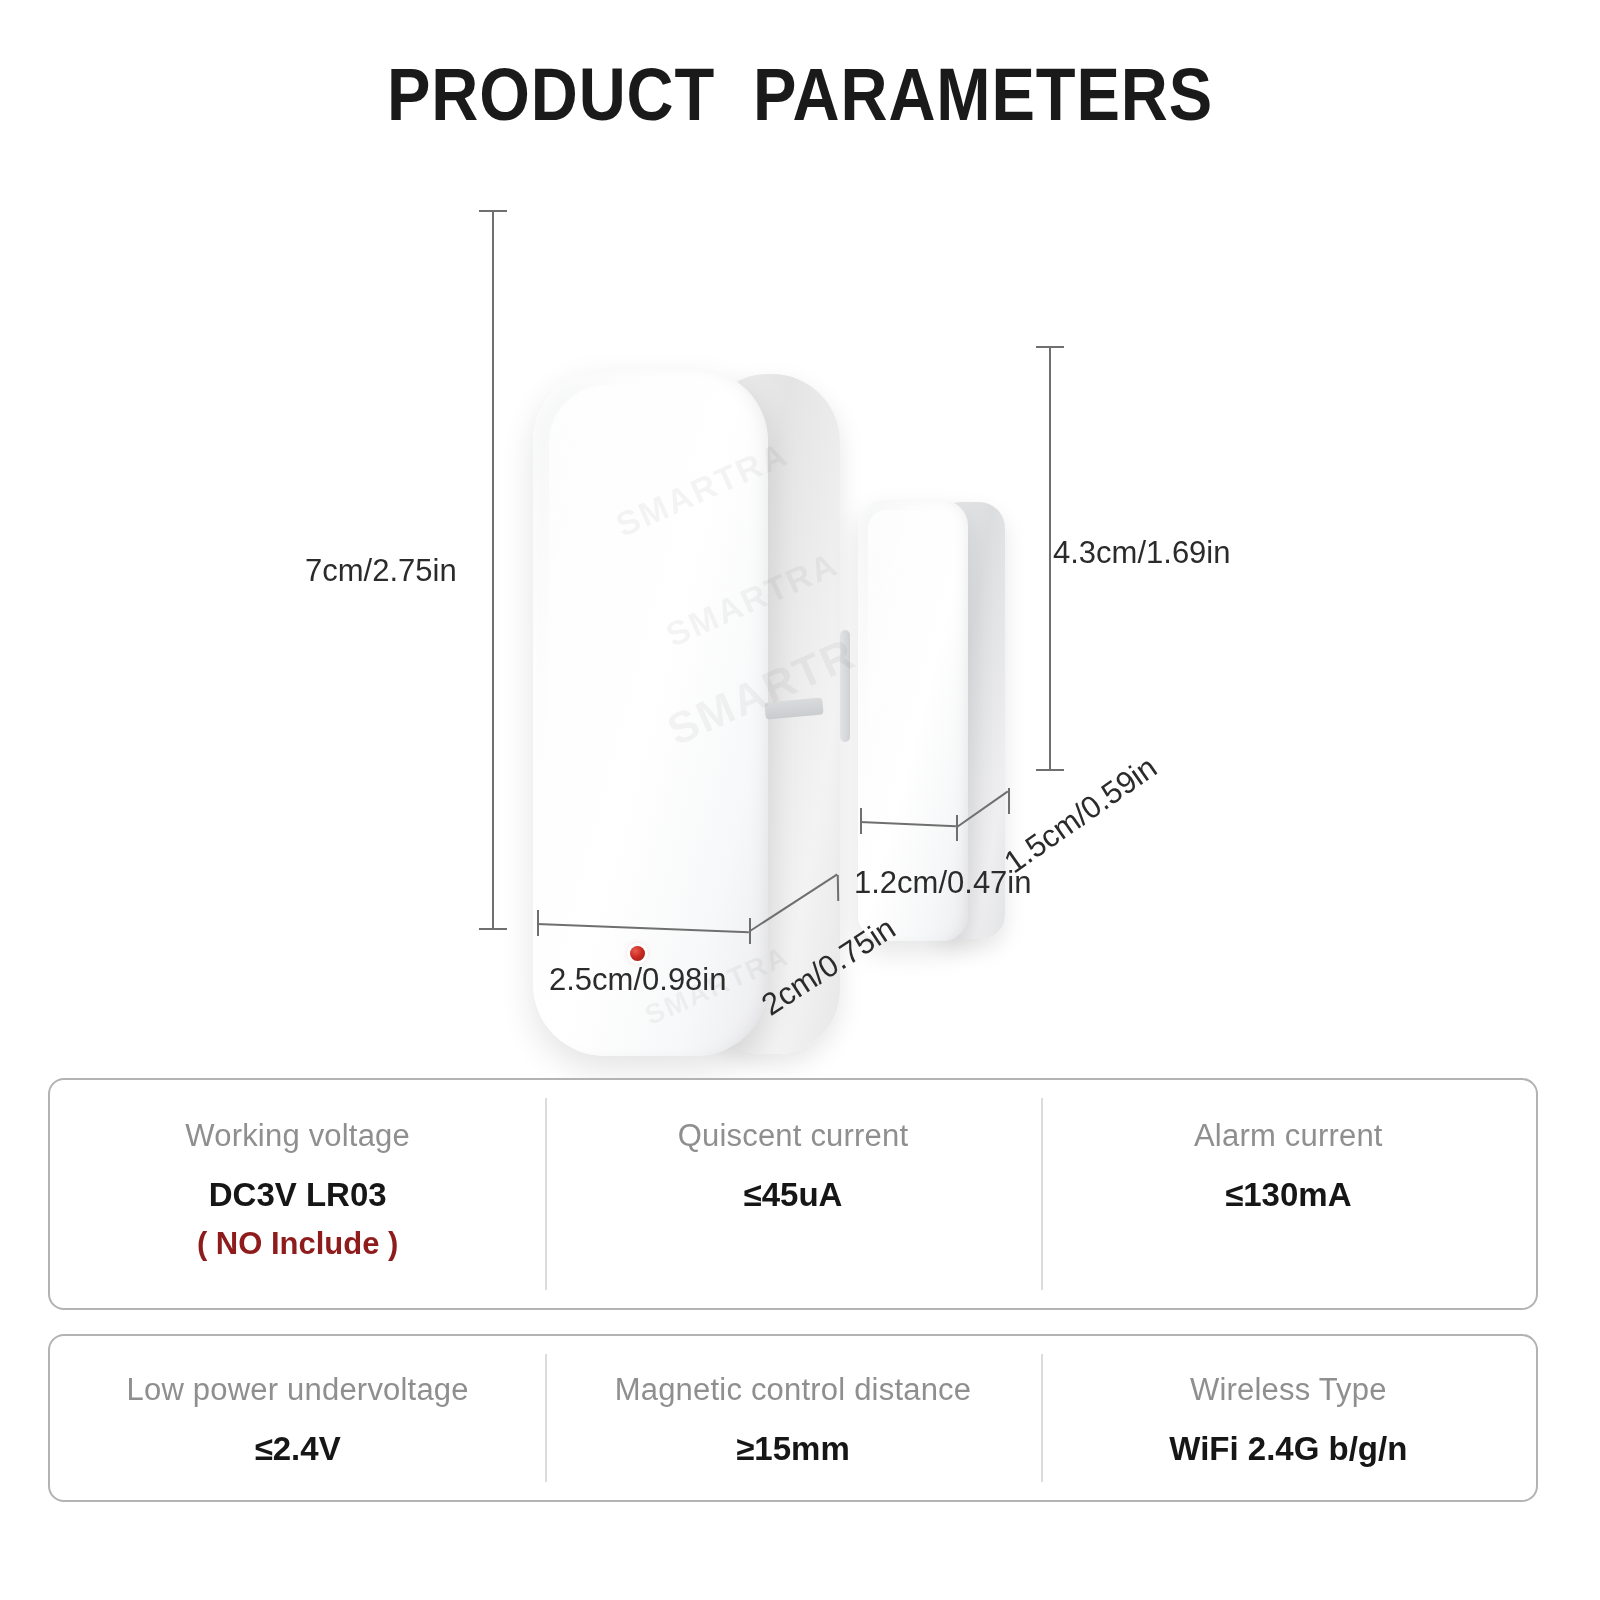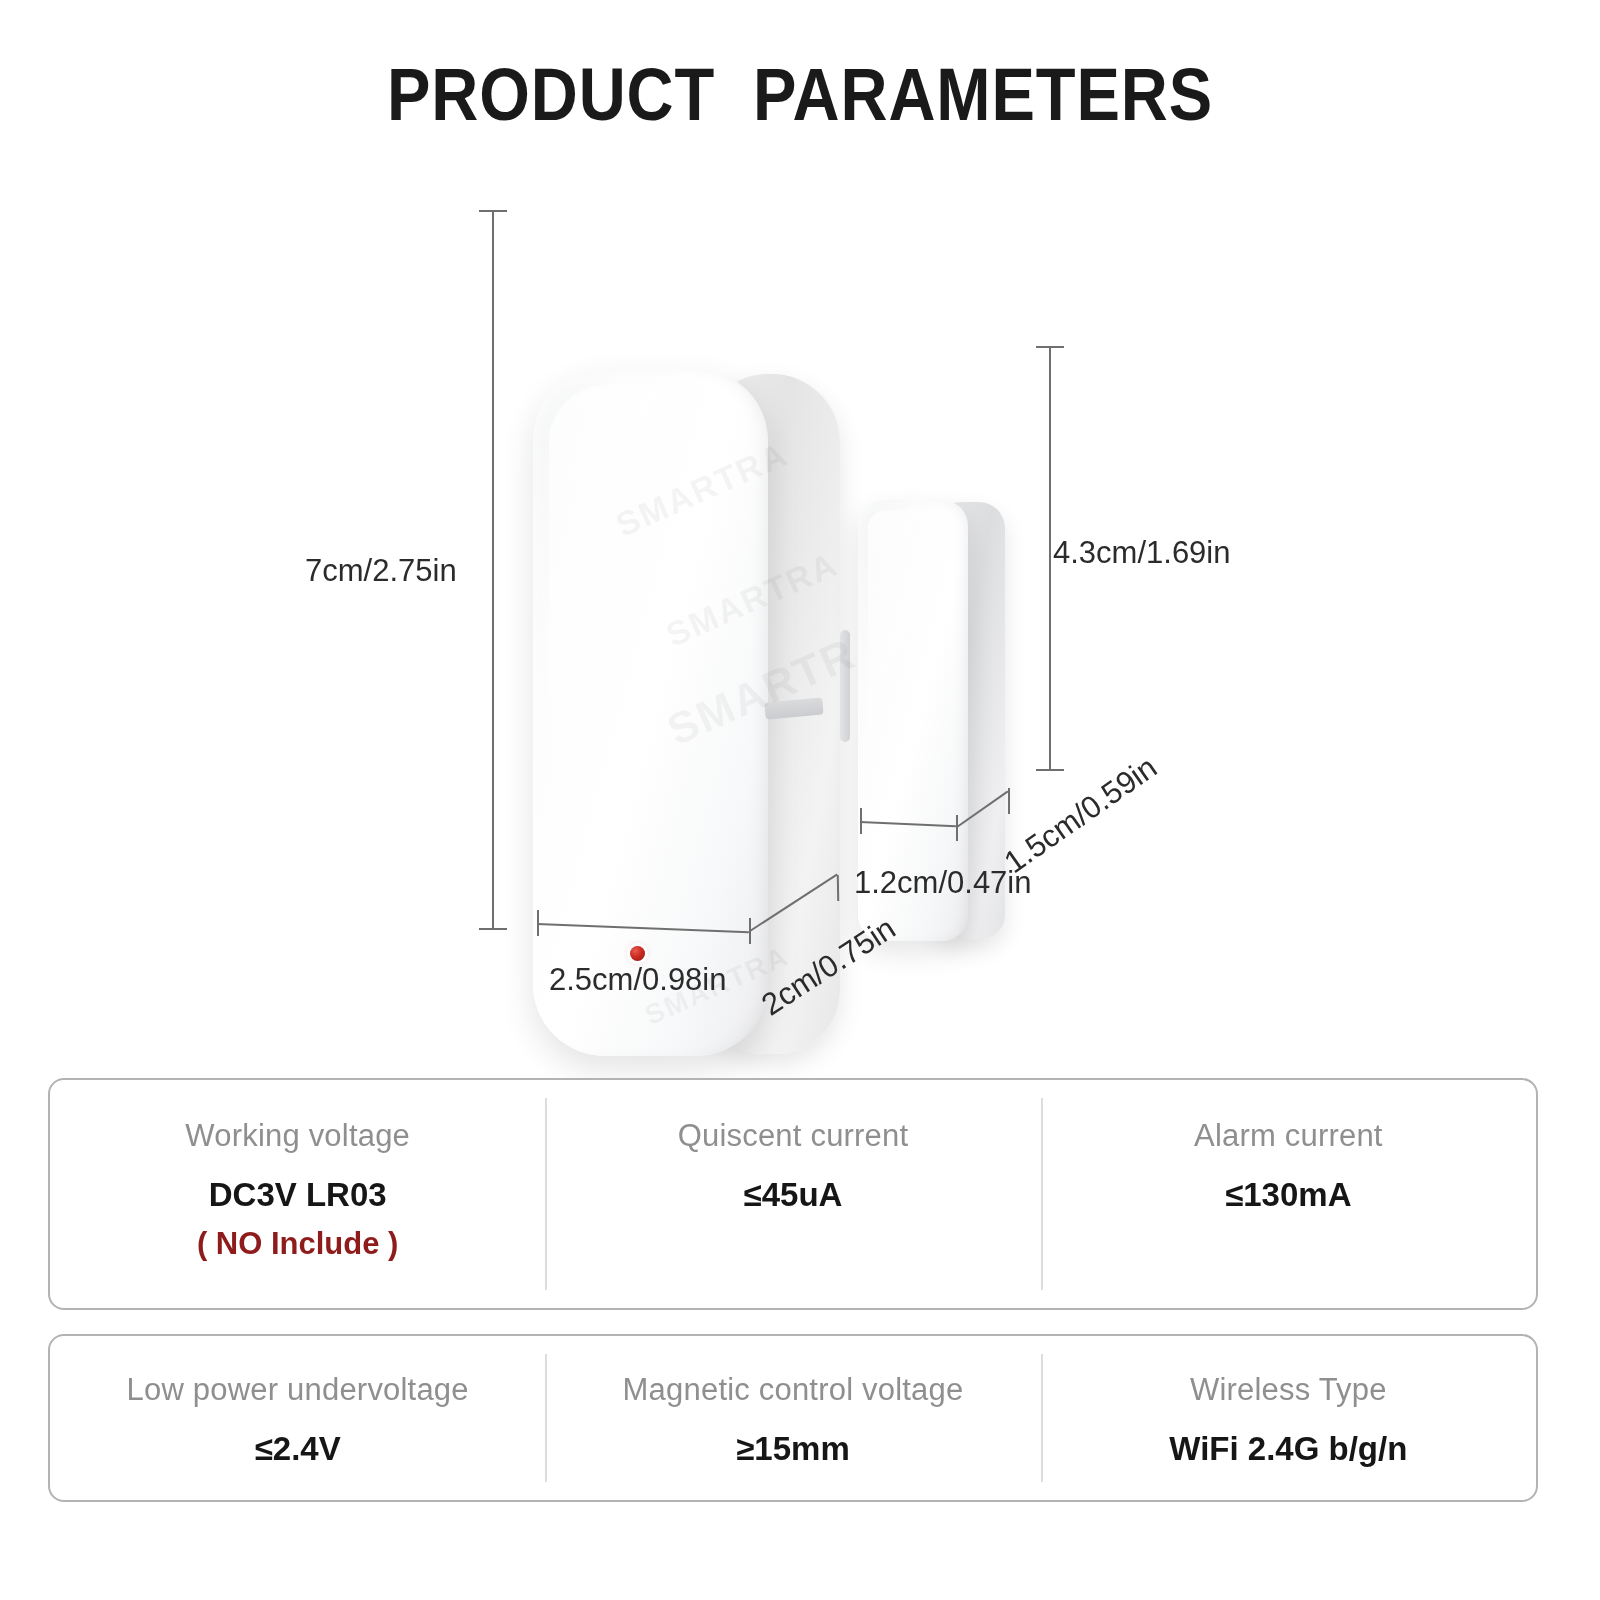--- a/index.html
+++ b/index.html
@@ -147,21 +147,20 @@
   .dim-label.rot { transform-origin:left center; }
 
   
   .card {
     position:absolute;
     left:48px; width:1490px;
     border:2px solid #b3b3b3;
     border-radius:16px;
     background:#fff;
     display:flex;
-    justify-content:flex-end;
   }
   #card1 { top:1078px; height:232px; }
   #card2 { top:1334px; height:168px; }
 
   .cell {
     flex:1 1 0;
     display:flex; flex-direction:column;
     align-items:center; justify-content:flex-start;
     padding-top:38px;
     position:relative;
@@ -258,21 +257,21 @@
       <div class="cell-value">≤130mA</div>
     </div>
   </div>
 
   <div class="card" id="card2">
     <div class="cell">
       <div class="cell-label">Low power undervoltage</div>
       <div class="cell-value">≤2.4V</div>
     </div>
     <div class="cell">
-      <div class="cell-label">Magnetic control voltage</div>
+      <div class="cell-label">Magnetic control distance</div>
       <div class="cell-value">≥15mm</div>
     </div>
     <div class="cell">
       <div class="cell-label">Wireless Type</div>
       <div class="cell-value">WiFi 2.4G b/g/n</div>
     </div>
   </div>
 
 </div>
 

